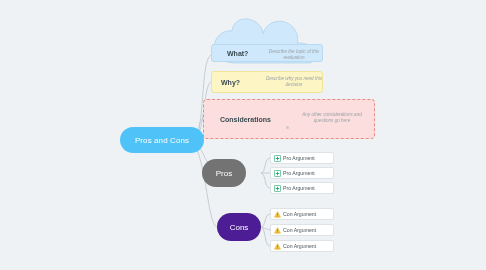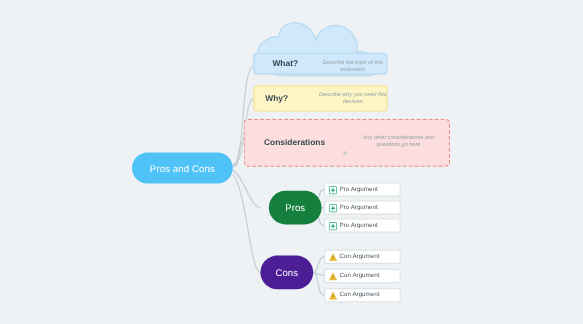--- a/index.html
+++ b/index.html
@@ -21,21 +21,21 @@
     width: 486px;
     height: 270px;
   }
   .node {
     position: absolute;
     box-sizing: border-box;
   }
 
   
   .root-node {
-    left: 110px;
+    left: 120px;
     top: 127px;
     width: 84px;
     height: 26px;
     background: #4fc3f7;
     border-radius: 13px;
     display: flex;
     align-items: center;
     justify-content: center;
     color: #ffffff;
     font-size: 8px;
@@ -146,23 +146,23 @@
     width: 44px;
     height: 28px;
     border-radius: 14px;
     display: flex;
     align-items: center;
     justify-content: center;
     color: #ffffff;
     font-size: 8px;
   }
   .pros-pill {
-    left: 224px;
+    left: 202px;
     top: 159px;
-    background: #15803d;
+    background: #737373;
   }
   .cons-pill {
     left: 217px;
     top: 213px;
     background: #4c1d95;
   }
 
   
   .chip {
     position: absolute;

